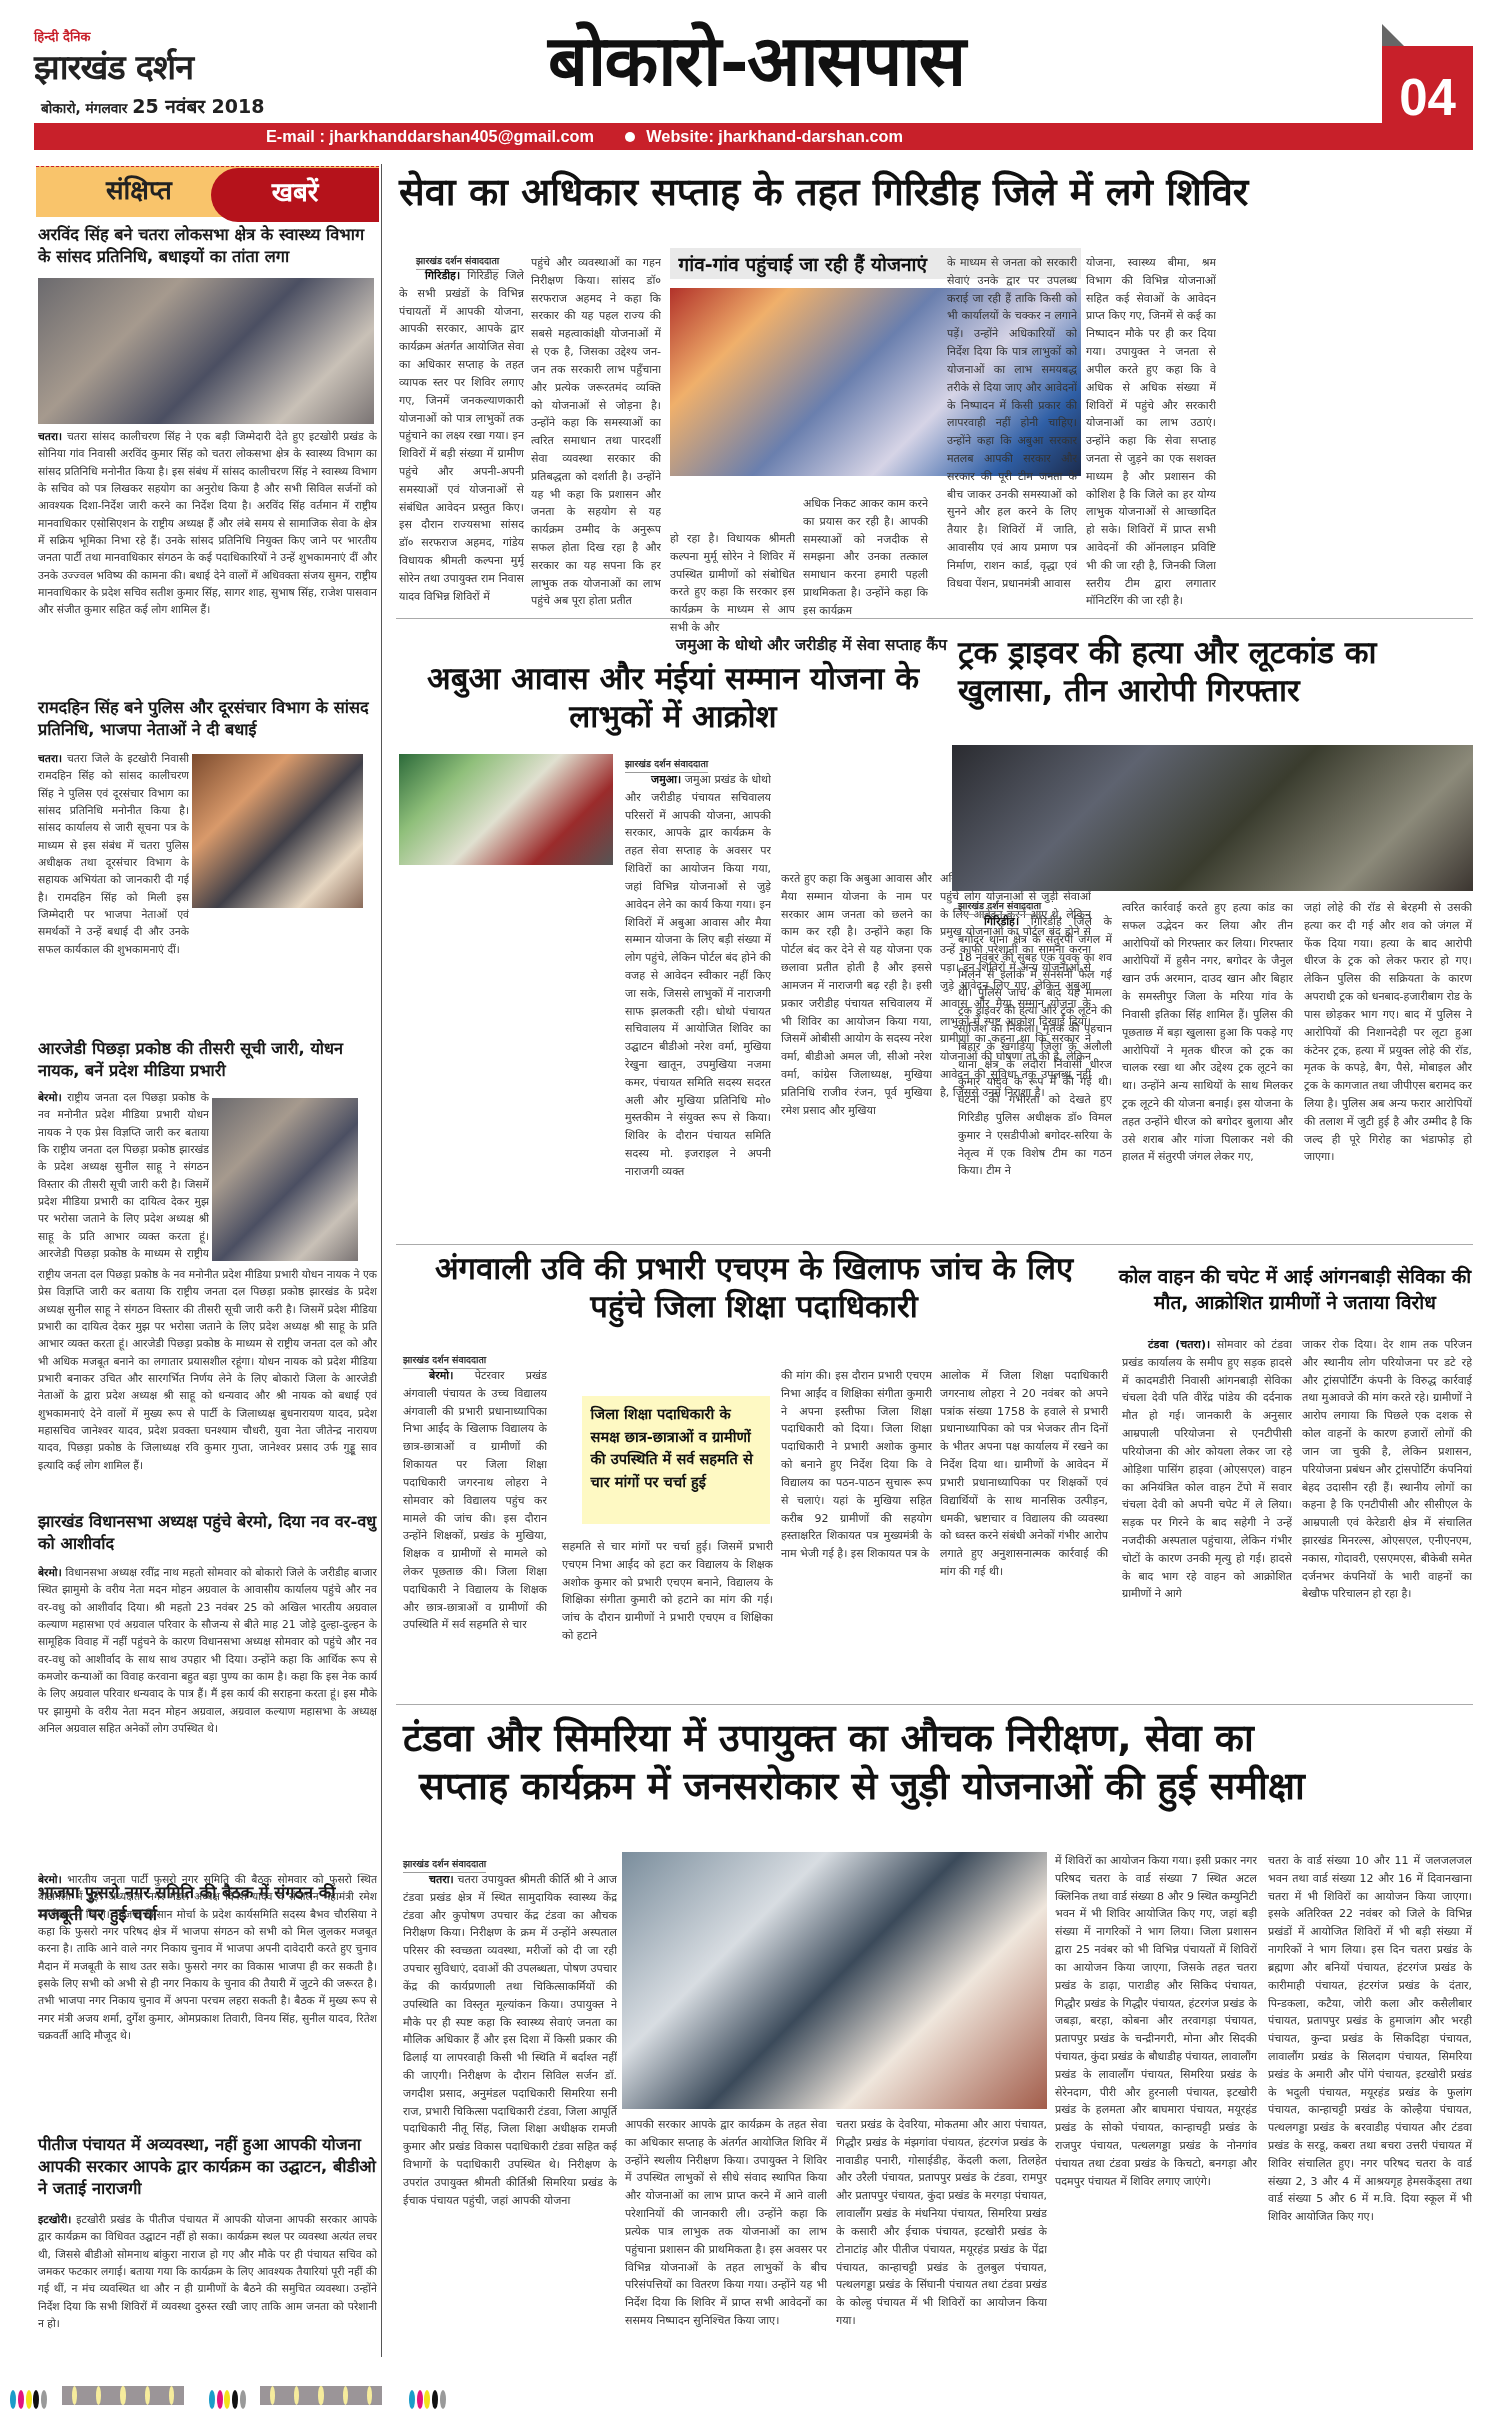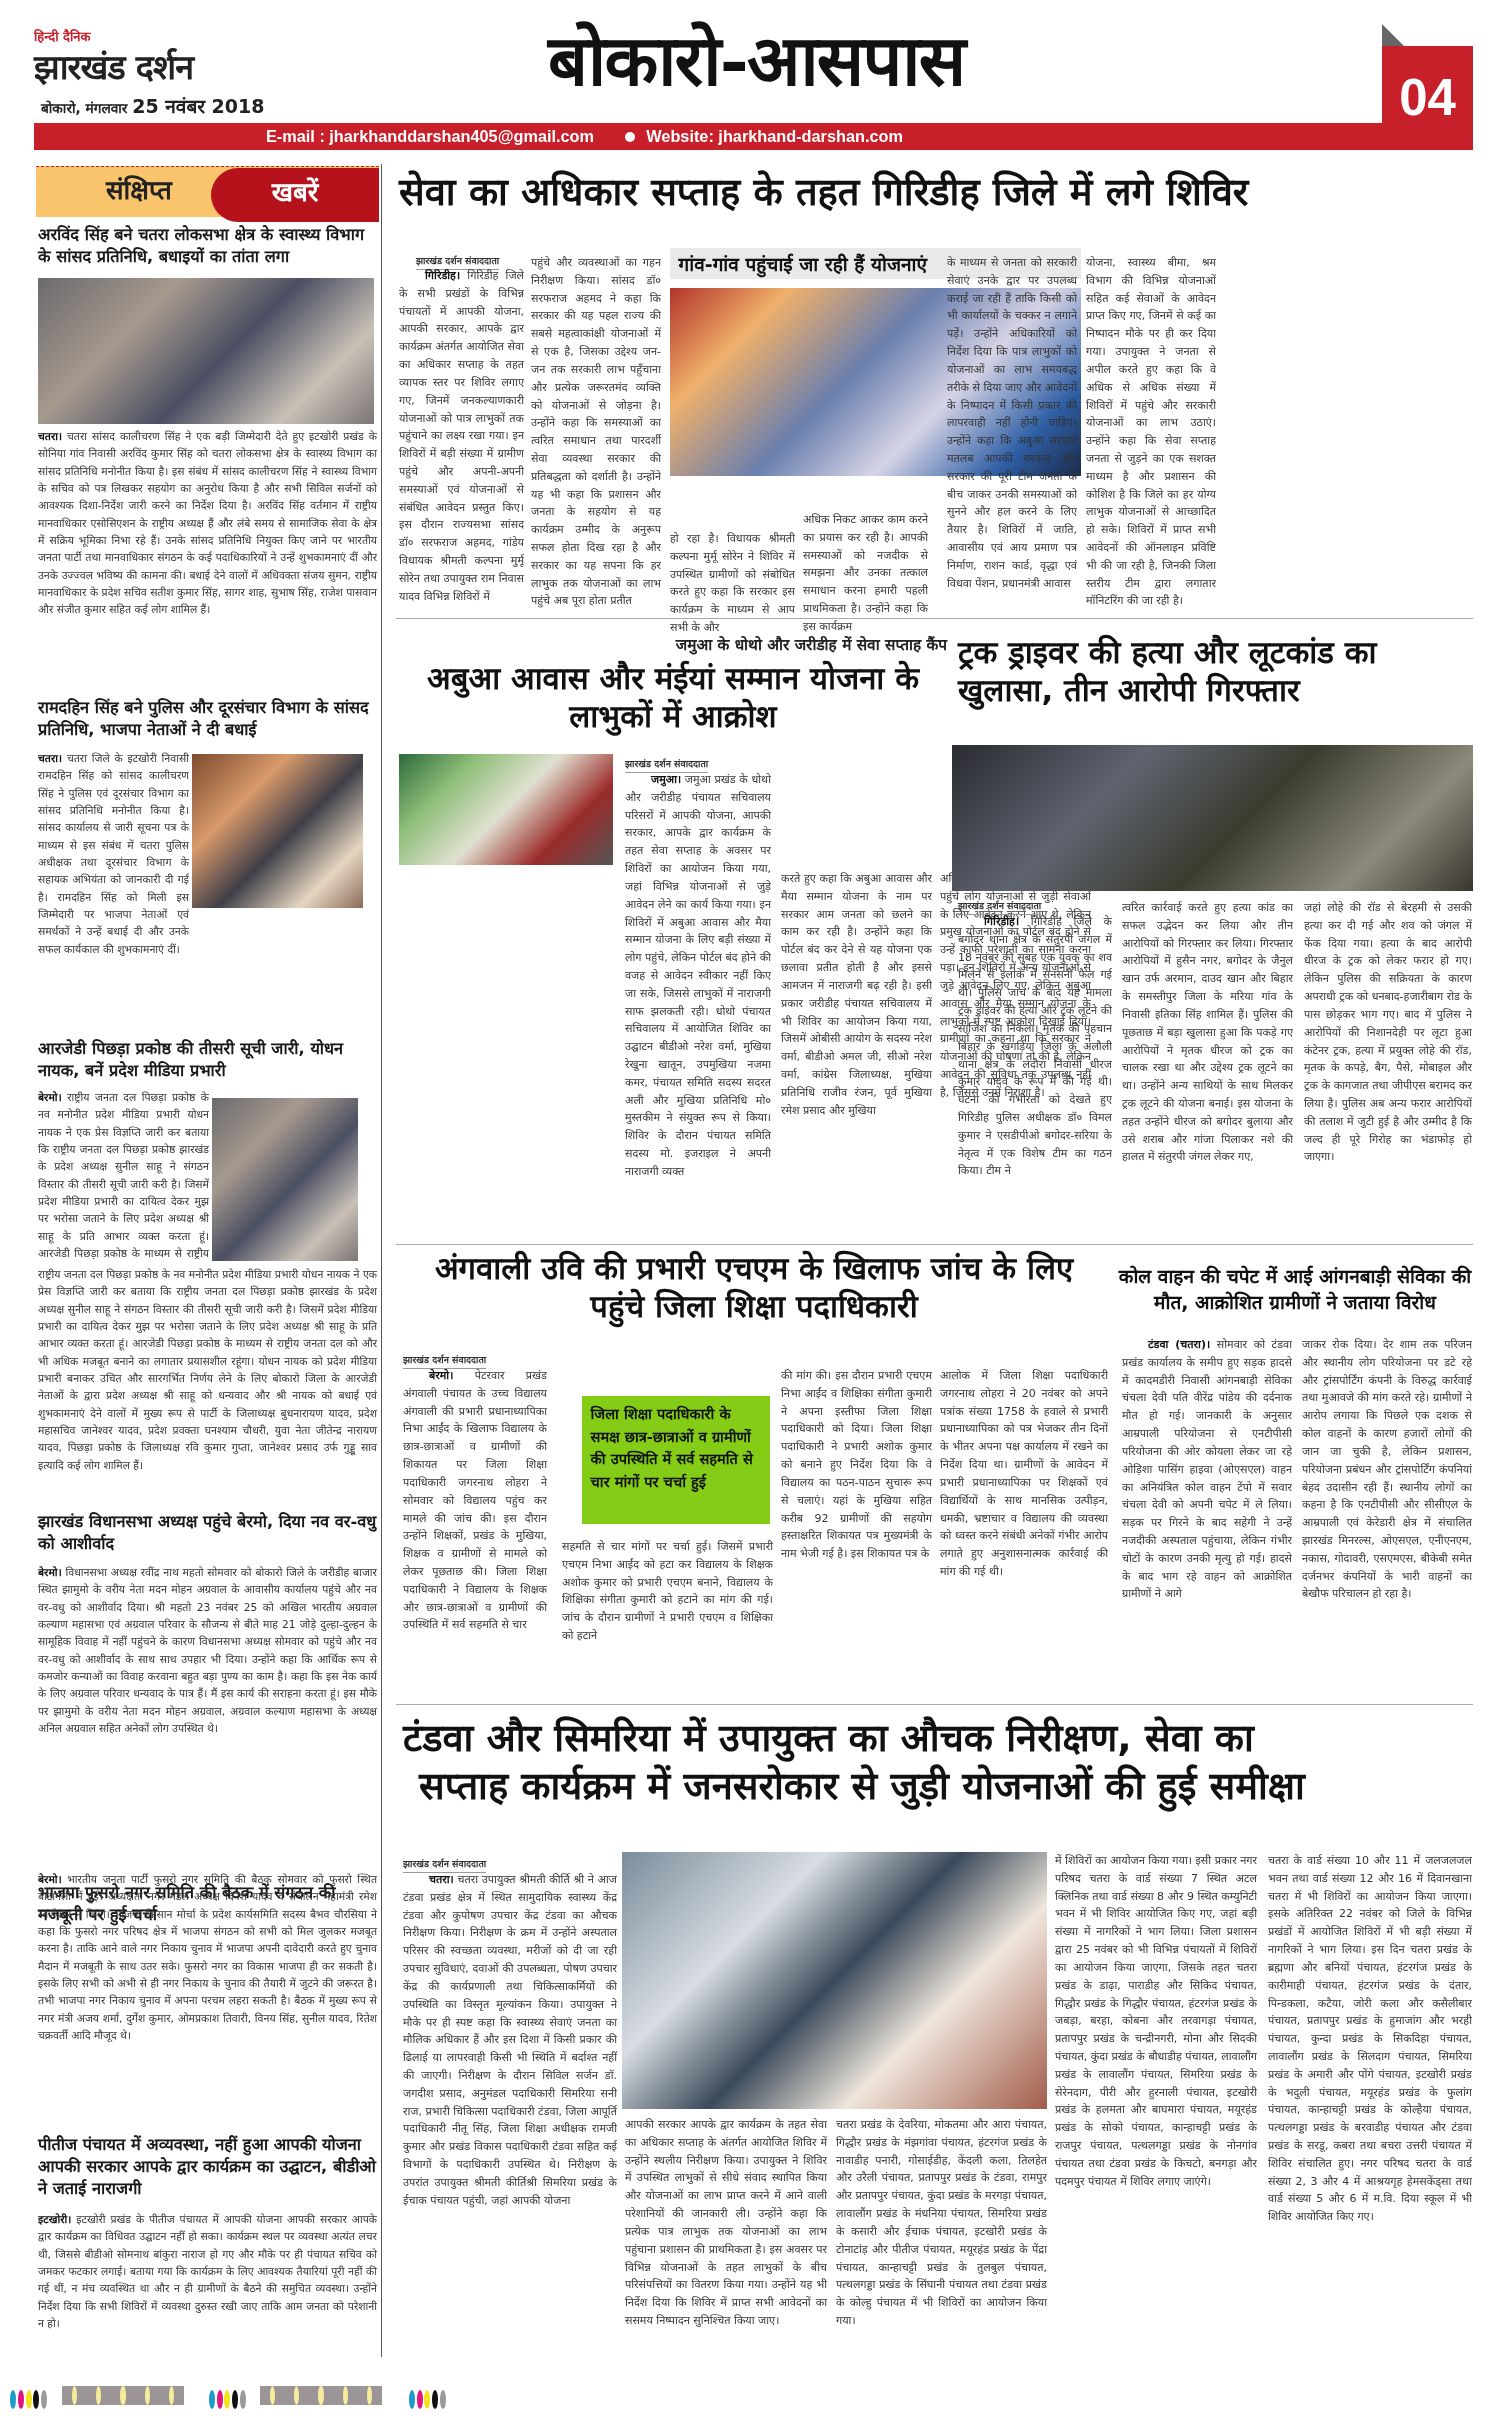--- a/index.html
+++ b/index.html
@@ -32,21 +32,21 @@
   .photo-clinic { background: linear-gradient(135deg, #7a8d9c 0%, #d8dde2 30%, #3b4a5a 50%, #efe6dc 70%, #a25c4a 100%); }
   
   .headline-xl { font-size: 38px; font-weight: bold; color: #111; line-height: 1.2; white-space: nowrap; }
   .headline-l { font-size: 31px; font-weight: bold; color: #111; line-height: 1.22; }
   .headline-m { font-size: 19px; font-weight: bold; color: #111; line-height: 1.35; text-align: center; }
   .kicker { font-size: 15.4px; font-weight: bold; color: #222; text-align: right; }
   .byline { font-size: 9.4px; font-weight: bold; color: #333; border-bottom: 0.9px solid #999; padding-bottom: 1.7px; }
   .col { font-size: 11px; line-height: 1.62; color: #333; text-align: justify; overflow: hidden; }
   .col b { color: #111; padding-left: 26px; }
   .subbox { background: #e9e9e9; font-weight: bold; color: #111; font-size: 19px; padding: 3.4px 8.6px; }
-  .quotebox { background: #84cc16; font-weight: bold; color: #111; font-size: 14.6px; line-height: 1.55; padding: 6.9px 8.6px; }
+  .quotebox { background: #fef9c3; font-weight: bold; color: #111; font-size: 14.6px; line-height: 1.55; padding: 6.9px 8.6px; }
   .divider-h { height: 0.9px; background: #aaa; }
   
   .reg { top: 2390px; height: 19px; display: flex; gap: 1.7px; }
   .reg span { width: 6px; height: 19px; border-radius: 50%; }
   .strip { top: 2386px; height: 19px; background: #9b9598; display: flex; justify-content: space-around; align-items: center; }
   .strip span { width: 5.1px; height: 19px; border-radius: 50%; background: #f6ec9c; }
 </style>
 </head>
 <body>
 
@@ -93,21 +93,21 @@
 <div class="abs sb-head" style="top:2134px;">पीतीज पंचायत में अव्यवस्था, नहीं हुआ आपकी योजना आपकी सरकार आपके द्वार कार्यक्रम का उद्घाटन, बीडीओ ने जताई नाराजगी</div>
 <div class="abs sb-text" style="top:2211px;height:146px;"><b>इटखोरी।</b> <span>इटखोरी प्रखंड के पीतीज पंचायत में आपकी योजना आपकी सरकार आपके द्वार कार्यक्रम का विधिवत उद्घाटन नहीं हो सका। कार्यक्रम स्थल पर व्यवस्था अत्यंत लचर थी, जिससे बीडीओ सोमनाथ बांकुरा नाराज हो गए और मौके पर ही पंचायत सचिव को जमकर फटकार लगाई। बताया गया कि कार्यक्रम के लिए आवश्यक तैयारियां पूरी नहीं की गई थीं, न मंच व्यवस्थित था और न ही ग्रामीणों के बैठने की समुचित व्यवस्था। उन्होंने निर्देश दिया कि सभी शिविरों में व्यवस्था दुरुस्त रखी जाए ताकि आम जनता को परेशानी न हो।</span></div>
 
 <div class="abs headline-xl" style="left:399px;top:170px;">सेवा का अधिकार सप्ताह के तहत गिरिडीह जिले में लगे शिविर</div>
 <div class="abs byline" style="left:416px;top:254px;">झारखंड दर्शन संवाददाता</div>
 <div class="abs col" style="left:399px;top:267px;width:125px;height:343px;"><b>गिरिडीह।</b> <span>गिरिडीह जिले के सभी प्रखंडों के विभिन्न पंचायतों में आपकी योजना, आपकी सरकार, आपके द्वार कार्यक्रम अंतर्गत आयोजित सेवा का अधिकार सप्ताह के तहत व्यापक स्तर पर शिविर लगाए गए, जिनमें जनकल्याणकारी योजनाओं को पात्र लाभुकों तक पहुंचाने का लक्ष्य रखा गया। इन शिविरों में बड़ी संख्या में ग्रामीण पहुंचे और अपनी-अपनी समस्याओं एवं योजनाओं से संबंधित आवेदन प्रस्तुत किए। इस दौरान राज्यसभा सांसद डॉ० सरफराज अहमद, गांडेय विधायक श्रीमती कल्पना मुर्मू सोरेन तथा उपायुक्त राम निवास यादव विभिन्न शिविरों में</span></div>
 <div class="abs col" style="left:531px;top:254px;width:130px;height:356px;">पहुंचे और व्यवस्थाओं का गहन निरीक्षण किया। सांसद डॉ० सरफराज अहमद ने कहा कि सरकार की यह पहल राज्य की सबसे महत्वाकांक्षी योजनाओं में से एक है, जिसका उद्देश्य जन-जन तक सरकारी लाभ पहुँचाना और प्रत्येक जरूरतमंद व्यक्ति को योजनाओं से जोड़ना है। उन्होंने कहा कि समस्याओं का त्वरित समाधान तथा पारदर्शी सेवा व्यवस्था सरकार की प्रतिबद्धता को दर्शाती है। उन्होंने यह भी कहा कि प्रशासन और जनता के सहयोग से यह कार्यक्रम उम्मीद के अनुरूप सफल होता दिख रहा है और सरकार का यह सपना कि हर लाभुक तक योजनाओं का लाभ पहुंचे अब पूरा होता प्रतीत</div>
 <div class="abs subbox" style="left:670px;top:248px;width:411px;height:31px;">गांव-गांव पहुंचाई जा रही हैं योजनाएं</div>
 <div class="abs photo-blue" style="left:670px;top:288px;width:411px;height:188px;"></div>
 <div class="abs col" style="left:670px;top:485px;width:125px;height:125px;margin-top:45px;">हो रहा है। विधायक श्रीमती कल्पना मुर्मू सोरेन ने शिविर में उपस्थित ग्रामीणों को संबोधित करते हुए कहा कि सरकार इस कार्यक्रम के माध्यम से आप सभी के और</div>
-<div class="abs col" style="left:803px;top:511px;width:125px;height:125px;">अधिक निकट आकर काम करने का प्रयास कर रही है। आपकी समस्याओं को नजदीक से समझना और उनका तत्काल समाधान करना हमारी पहली प्राथमिकता है। उन्होंने कहा कि इस कार्यक्रम</div>
+<div class="abs col" style="left:803px;top:495px;width:125px;height:125px;">अधिक निकट आकर काम करने का प्रयास कर रही है। आपकी समस्याओं को नजदीक से समझना और उनका तत्काल समाधान करना हमारी पहली प्राथमिकता है। उन्होंने कहा कि इस कार्यक्रम</div>
 <div class="abs col" style="left:947px;top:254px;width:130px;height:356px;">के माध्यम से जनता को सरकारी सेवाएं उनके द्वार पर उपलब्ध कराई जा रही हैं ताकि किसी को भी कार्यालयों के चक्कर न लगाने पड़ें। उन्होंने अधिकारियों को निर्देश दिया कि पात्र लाभुकों को योजनाओं का लाभ समयबद्ध तरीके से दिया जाए और आवेदनों के निष्पादन में किसी प्रकार की लापरवाही नहीं होनी चाहिए। उन्होंने कहा कि अबुआ सरकार मतलब आपकी सरकार और सरकार की पूरी टीम जनता के बीच जाकर उनकी समस्याओं को सुनने और हल करने के लिए तैयार है। शिविरों में जाति, आवासीय एवं आय प्रमाण पत्र निर्माण, राशन कार्ड, वृद्धा एवं विधवा पेंशन, प्रधानमंत्री आवास</div>
 <div class="abs col" style="left:1086px;top:254px;width:130px;height:356px;">योजना, स्वास्थ्य बीमा, श्रम विभाग की विभिन्न योजनाओं सहित कई सेवाओं के आवेदन प्राप्त किए गए, जिनमें से कई का निष्पादन मौके पर ही कर दिया गया। उपायुक्त ने जनता से अपील करते हुए कहा कि वे अधिक से अधिक संख्या में शिविरों में पहुंचे और सरकारी योजनाओं का लाभ उठाएं। उन्होंने कहा कि सेवा सप्ताह जनता से जुड़ने का एक सशक्त माध्यम है और प्रशासन की कोशिश है कि जिले का हर योग्य लाभुक योजनाओं से आच्छादित हो सके। शिविरों में प्राप्त सभी आवेदनों की ऑनलाइन प्रविष्टि भी की जा रही है, जिनकी जिला स्तरीय टीम द्वारा लगातार मॉनिटरिंग की जा रही है।</div>
 
 <div class="abs divider-h" style="left:396px;top:618px;width:1077px;"></div>
 
 <div class="abs kicker" style="left:399px;top:634px;width:548px;">जमुआ के धोथो और जरीडीह में सेवा सप्ताह कैंप</div>
 <div class="abs headline-l" style="left:399px;top:660px;width:548px;text-align:center;">अबुआ आवास और मंईयां सम्मान योजना के लाभुकों में आक्रोश</div>
 <div class="abs photo-green" style="left:399px;top:754px;width:214px;height:111px;"></div>
 <div class="abs byline" style="left:625px;top:757px;">झारखंड दर्शन संवाददाता</div>
 <div class="abs col" style="left:625px;top:771px;width:146px;height:463px;"><b>जमुआ।</b> <span>जमुआ प्रखंड के धोथो और जरीडीह पंचायत सचिवालय परिसरों में आपकी योजना, आपकी सरकार, आपके द्वार कार्यक्रम के तहत सेवा सप्ताह के अवसर पर शिविरों का आयोजन किया गया, जहां विभिन्न योजनाओं से जुड़े आवेदन लेने का कार्य किया गया। इन शिविरों में अबुआ आवास और मैया सम्मान योजना के लिए बड़ी संख्या में लोग पहुंचे, लेकिन पोर्टल बंद होने की वजह से आवेदन स्वीकार नहीं किए जा सके, जिससे लाभुकों में नाराजगी साफ झलकती रही। धोथो पंचायत सचिवालय में आयोजित शिविर का उद्घाटन बीडीओ नरेश वर्मा, मुखिया रेखुना खातून, उपमुखिया नजमा कमर, पंचायत समिति सदस्य सदरत अली और मुखिया प्रतिनिधि मो० मुस्तकीम ने संयुक्त रूप से किया। शिविर के दौरान पंचायत समिति सदस्य मो. इजराइल ने अपनी नाराजगी व्यक्त</span></div>

